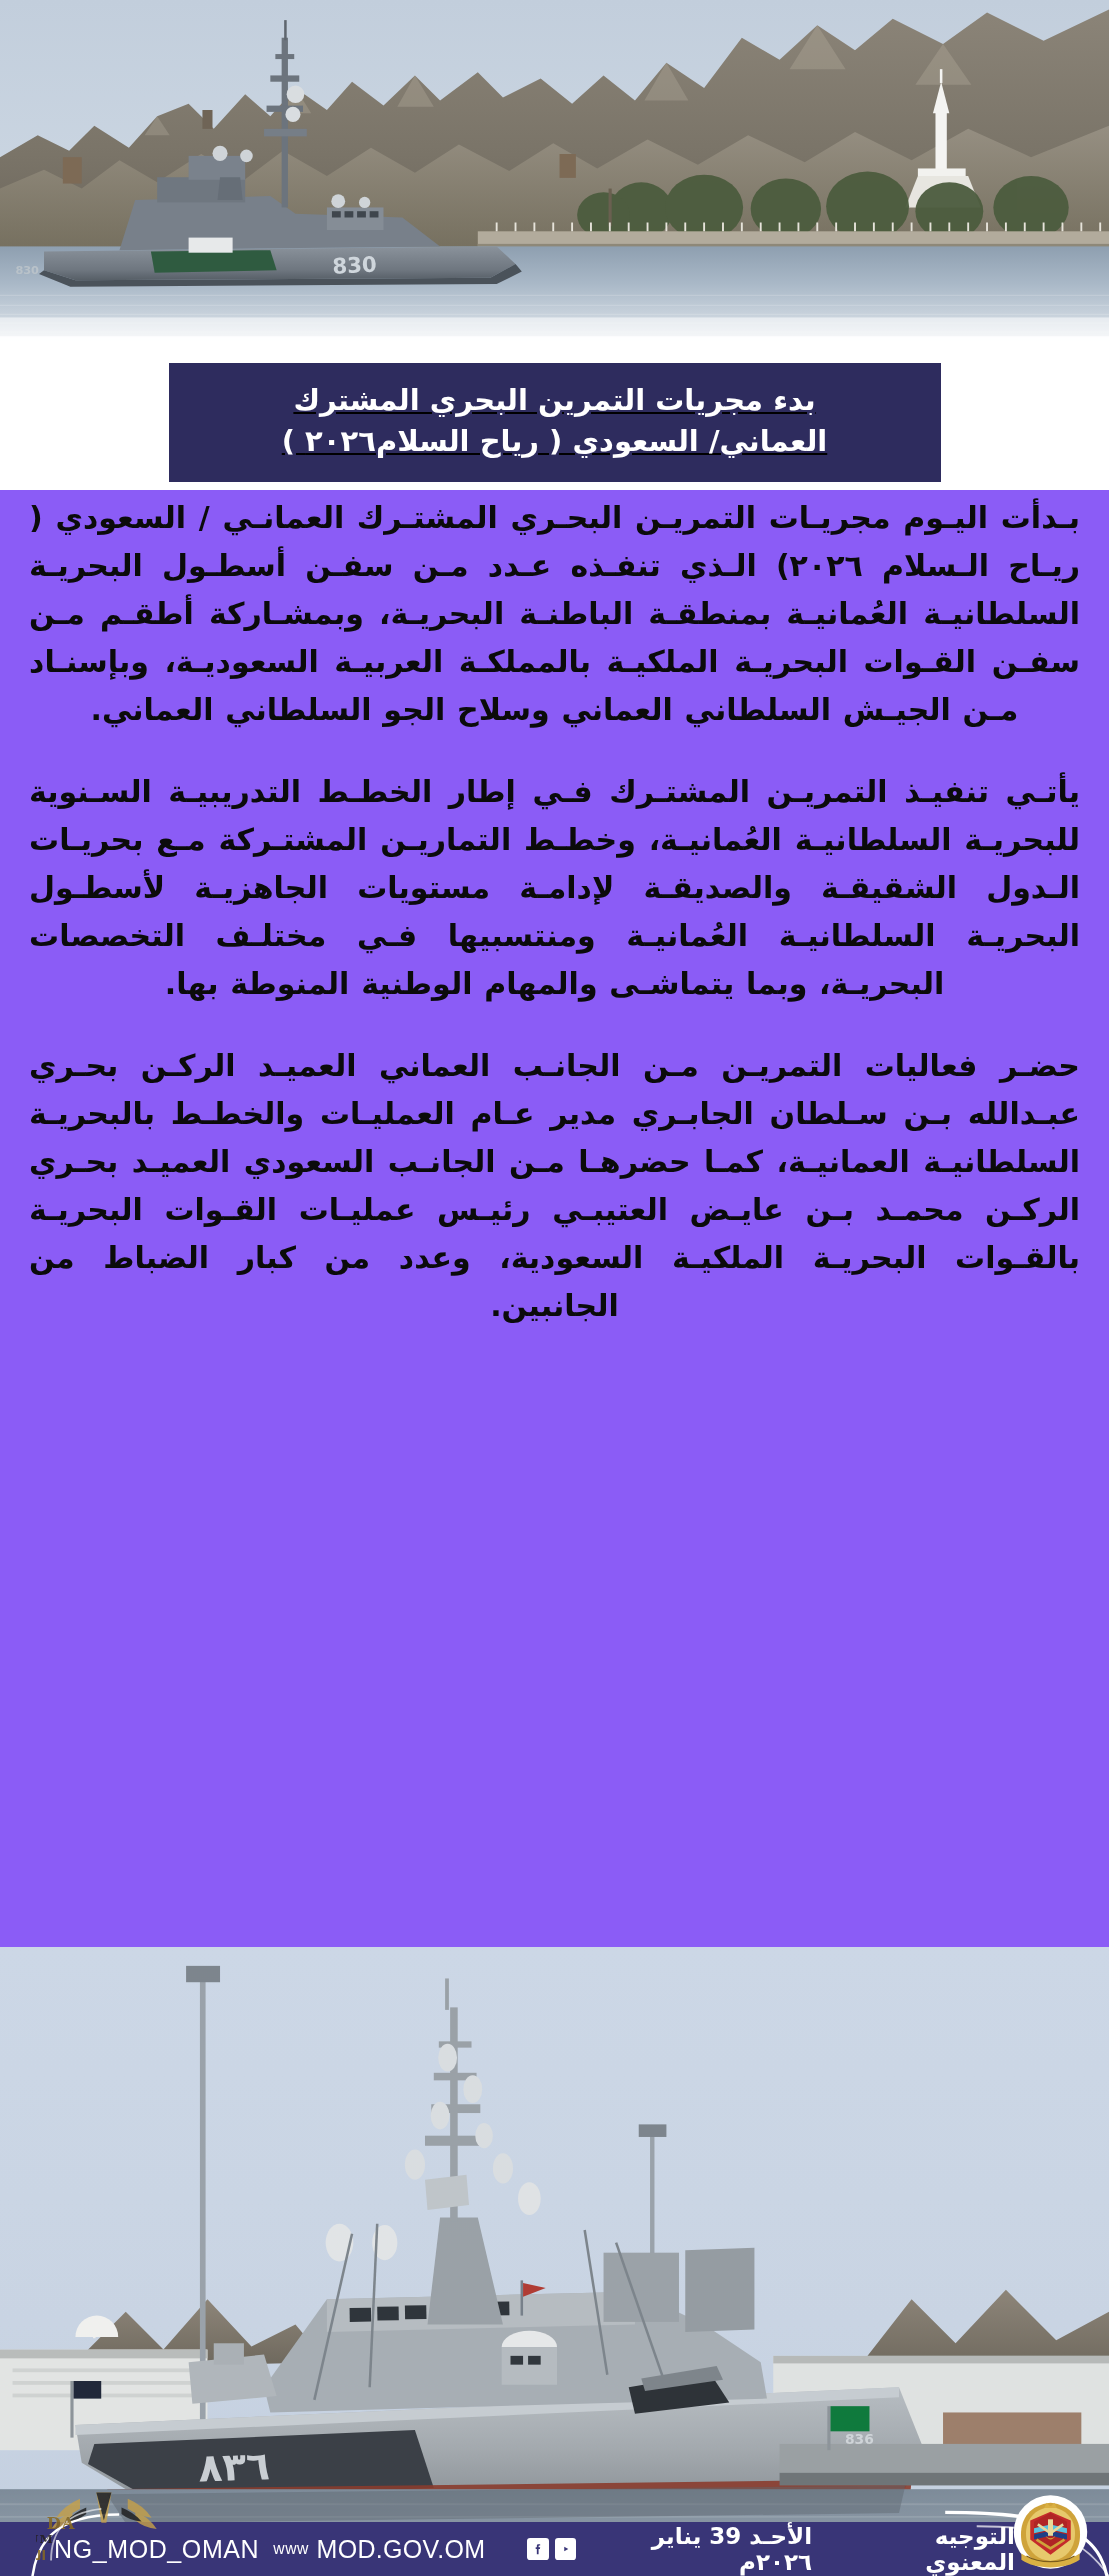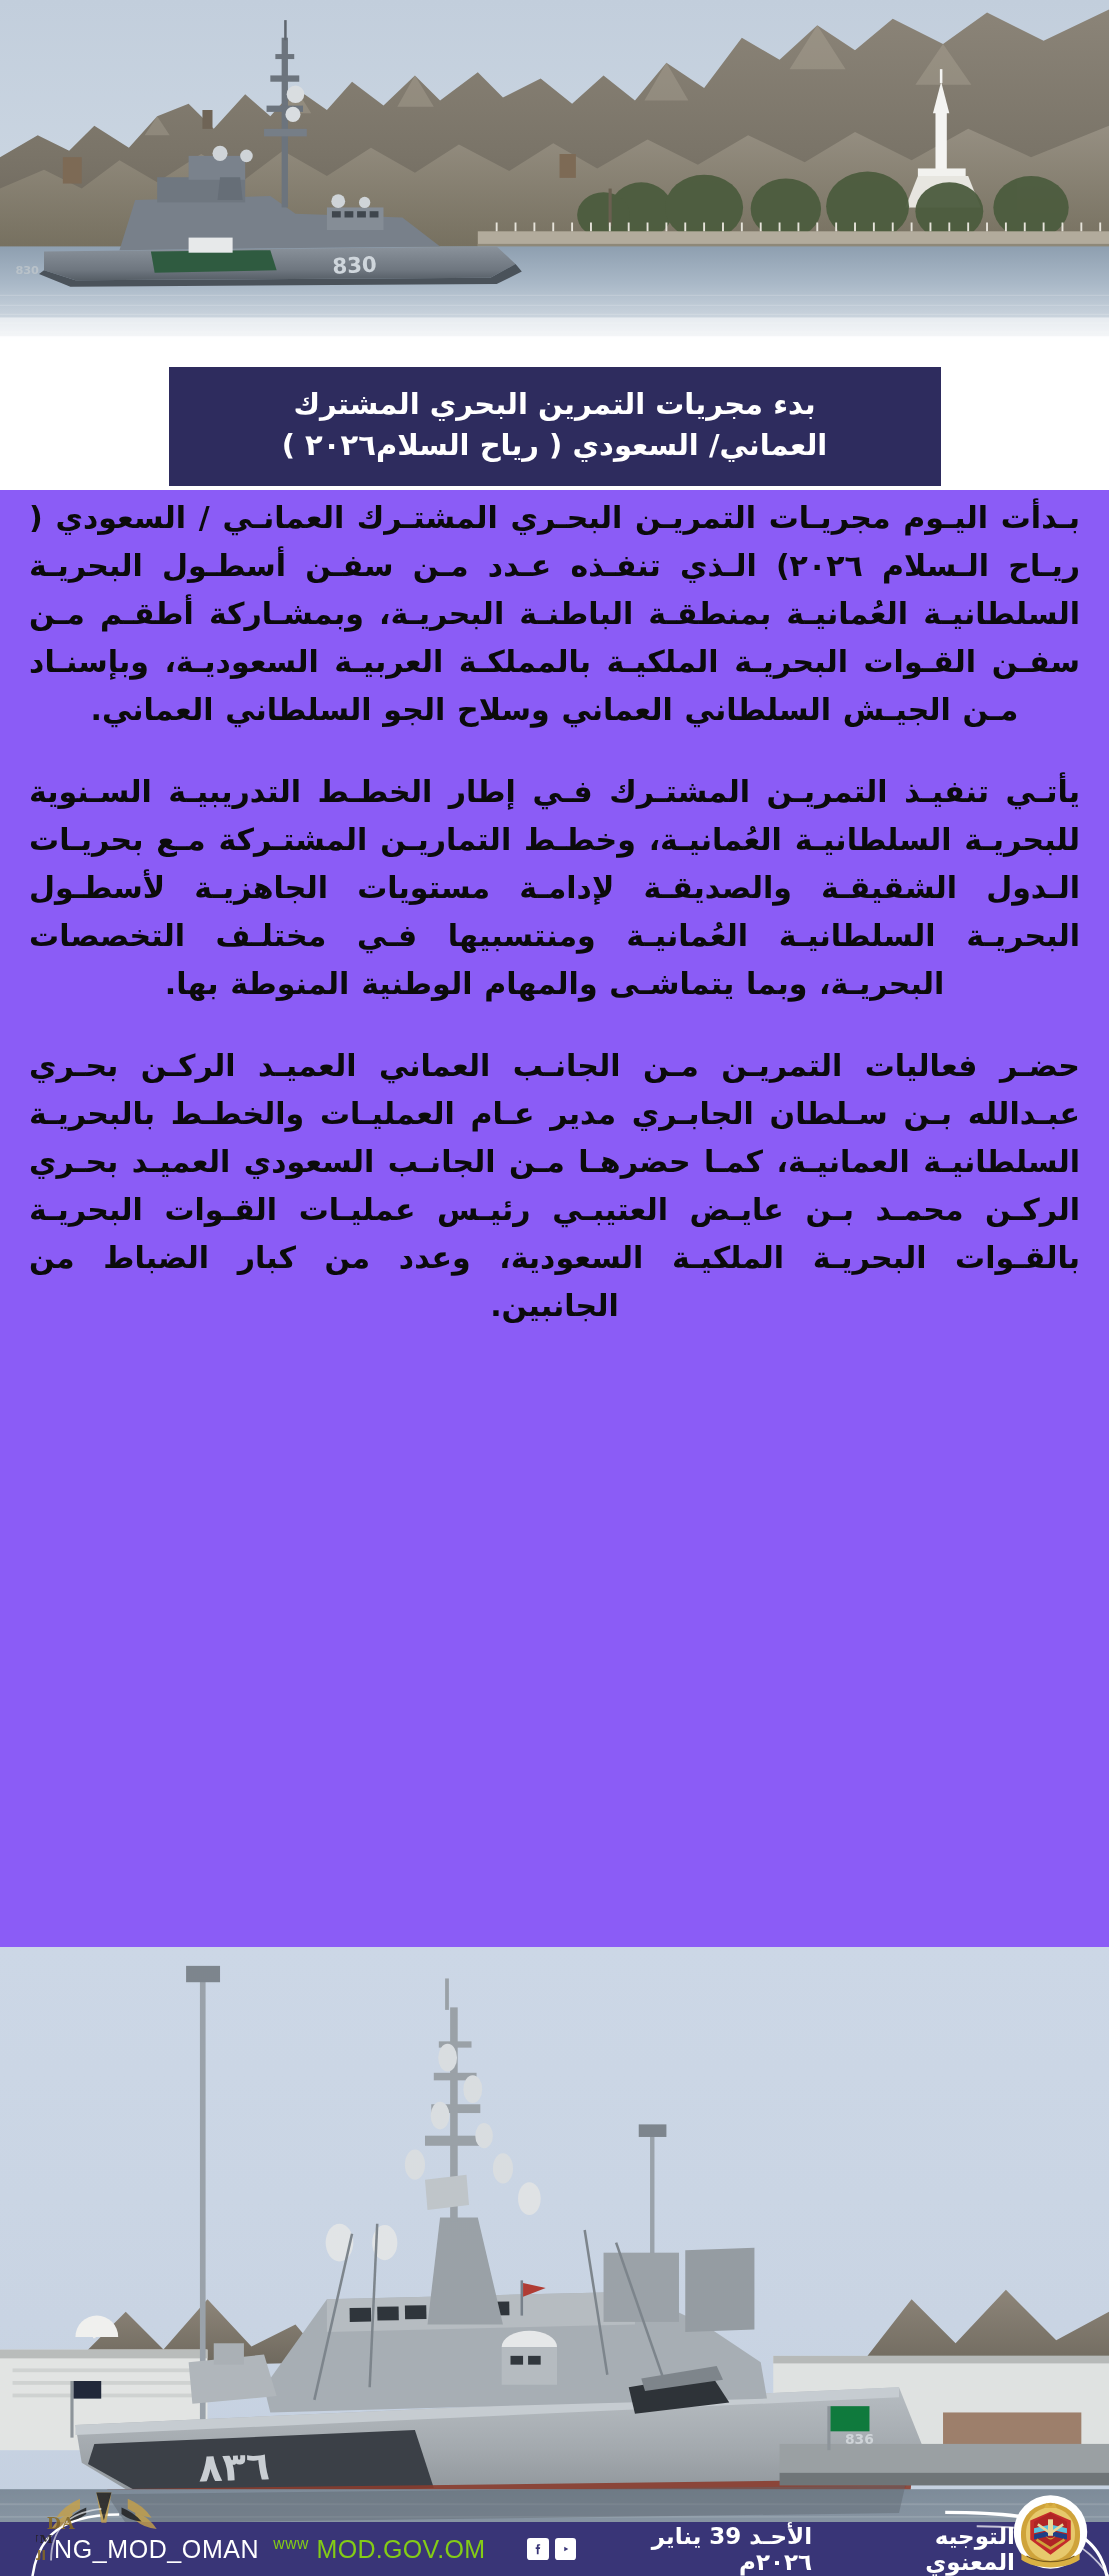--- a/index.html
+++ b/index.html
@@ -10,21 +10,21 @@
     font-family:"DejaVu Sans","Liberation Sans",sans-serif;
     overflow:hidden;position:relative;
   }
   .card{width:1109px;height:2576px;position:relative;background:#fff;display:flex;flex-direction:column;}
 
   
   .hero{position:relative;width:1109px;height:352px;overflow:hidden;background:#b9c6d4;flex:0 0 auto;}
   .hero svg{display:block;width:1109px;height:352px;}
 
   
-  .title-wrap{position:relative;width:1109px;height:138px;flex:0 0 auto;display:flex;justify-content:center;align-items:center;}
+  .title-wrap{position:relative;width:1109px;height:138px;flex:0 0 auto;display:flex;justify-content:center;align-items:flex-start;text-decoration:underline;}
   .title-banner{
     margin-top:11.3px;
     background:#2e2c5e;
     width:772px;
     padding:16.4px 21.4px 20px 21.4px;
     box-sizing:border-box;
     text-align:center;
   }
   .title-line{
     color:#ffffff;
@@ -73,22 +73,22 @@
   .footer-inner{
     position:relative;width:100%;height:100%;
     display:flex;align-items:center;direction:ltr;
   }
   .f-left{display:flex;align-items:center;gap:14px;padding-left:29px;}
   .handle{
     color:#fff;font-size:25px;letter-spacing:0.6px;font-weight:400;
     font-family:"Liberation Sans",sans-serif;
   }
   .site{
-    color:#84cc16;font-size:25px;letter-spacing:0.3px;
-    font-family:"Liberation Sans",sans-serif;display:flex;align-items:flex-start;gap:7.5px;
+    color:#ffffff;font-size:25px;letter-spacing:0.3px;
+    font-family:"Liberation Sans",sans-serif;display:flex;align-items:center;gap:7.5px;
   }
   .site .www{font-size:15.7px;letter-spacing:0.6px;}
   .social{display:flex;align-items:center;gap:6.3px;margin-left:28px;}
   .sq{
     width:21.4px;height:21.4px;background:#fff;border-radius:3.1px;
     display:flex;align-items:center;justify-content:center;
   }
   .sq svg{display:block;}
   .f-right{margin-left:auto;display:flex;align-items:center;gap:29px;padding-right:94px;direction:rtl;}
   .dept{color:#fff;font-size:23px;font-weight:bold;font-family:"DejaVu Sans",sans-serif;}

